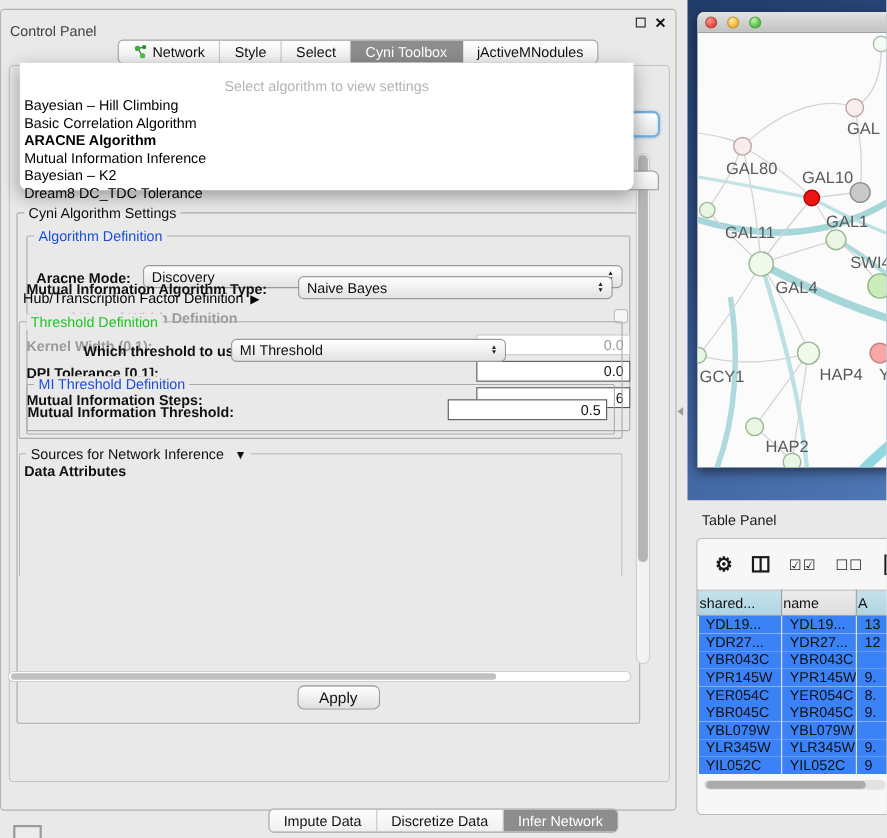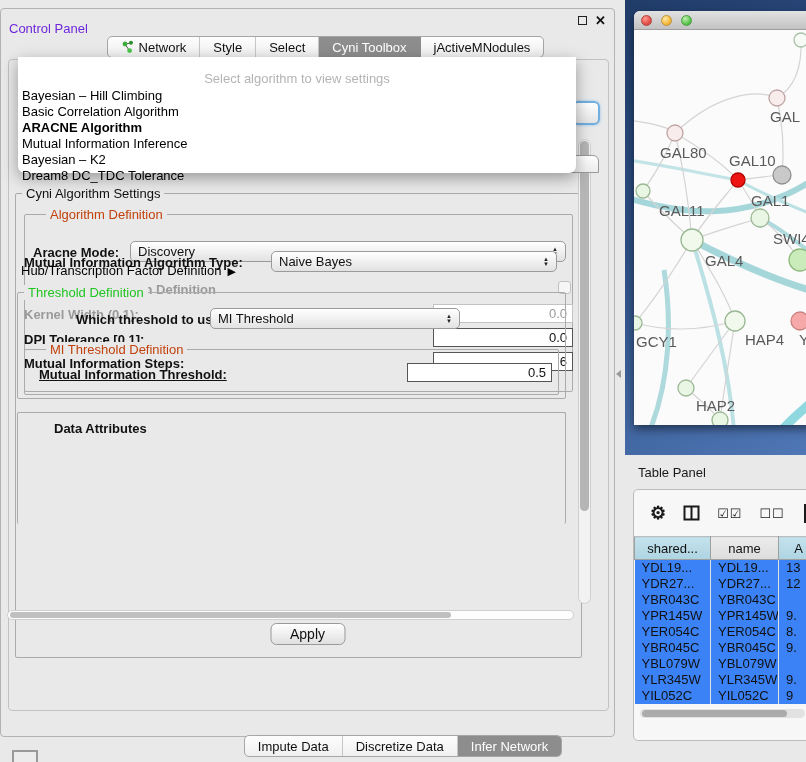--- a/index.html
+++ b/index.html
@@ -9,21 +9,21 @@
     background:#e9e9e9; font-family:"Liberation Sans", sans-serif;
     font-size:13px; color:#111;
   }
 
   
   #control-panel {
     position:absolute; left:0; top:8px; width:615px; height:729px;
     background:#e9e9e9; border:1px solid #b3b3b3; border-radius:4px;
   }
   #cp-titlebar { height:23px; display:flex; align-items:center; justify-content:space-between; padding:0 8px; }
-  #cp-title { font-size:13px; color:#6d28d9;margin-top:15px; }
+  #cp-title { font-size:13px; color:#404040;margin-top:15px; }
   .titlebar-icons { display:flex; align-items:center; gap:8px; }
   .float-box { width:9px; height:9px; border:1.5px solid #222; }
   .close-x { font-weight:bold; font-size:13px; color:#111; line-height:1; }
 
   #top-tabs-row { display:flex; justify-content:center; margin-top:4px;margin-left:36px; }
   .tabgroup { display:flex; border:1px solid #a6a6a6; border-radius:5px; overflow:hidden; background:linear-gradient(#fdfdfd,#f0f0f0); height:22px; }
   .tab { display:flex; align-items:center; gap:5px; padding:0 13px; border-right:1px solid #c6c6c6; cursor:default; white-space:nowrap; }
   .tab:last-child { border-right:none; }
   .tab.sel { background:#8d8d8d; color:#fff; border-right-color:#8d8d8d; }
 
@@ -49,21 +49,21 @@
     box-shadow:0 0 3px #8fc2ea;
   }
   .frag-combo2 {
     position:absolute; left:560px; top:95px; width:30px; height:18px; z-index:5;
     border:1px solid #9a9a9a; border-radius:6px 6px 0 0; background:linear-gradient(#fff,#ececec);
   }
 
   
   .groupbox { position:absolute; border:1px solid #ababab; border-radius:2px; }
   .legend { position:absolute; top:-8px; left:6px; background:#e9e9e9; padding:0 4px; font-size:13px; white-space:nowrap; }
-  .legend.blue { color:#c2410c;margin-left:15px; }
+  .legend.blue { color:#1d4ed8; }
   .legend.green { color:#21c521; }
 
   #settings-group { left:6px; top:133px; width:567px; height:465px; }
   #algdef-group  { left:8px; top:20px; width:549px; height:178px; }
   .fieldlabel { position:absolute; font-weight:bold; font-size:13px; white-space:nowrap; }
   .fieldlabel.dis { color:#9a9a9a; font-weight:bold; }
 
   .combo {
     position:absolute; height:21px; display:flex; align-items:center; justify-content:space-between;
     background:linear-gradient(#ffffff,#e2e2e2); border:1px solid #9a9a9a; border-radius:5px;
@@ -80,21 +80,21 @@
   .checkbox { position:absolute; width:13px; height:13px; border:1px solid #c0c0c0; border-radius:3px; background:#f6f6f6; }
 
   #hub-expander { position:absolute; left:12px; top:203px; font-size:13px; color:#000; }
   .tri-right { display:inline-block; margin-left:6px; font-size:11px; }
   .tri-down  { display:inline-block; margin-left:6px; font-size:11px; }
 
   #threshold-group { left:8px; top:232px; width:549px; height:107px; }
   #mithresh-group  { left:6px; top:56px; width:535px; height:46px; border:1px solid #ababab; position:absolute; border-radius:2px; }
 
   #sources-group { left:8px; top:352px; width:549px; height:112px; border-bottom:none; }
-  #attr-label { position:absolute; left:4px; top:8px; font-weight:bold;margin-left:32px; }
+  #attr-label { position:absolute; left:4px; top:8px; font-weight:bold; }
   #attr-list { position:absolute; left:28px; top:30px; width:505px; height:66px; background:#fff; overflow:hidden; }
   .attr-item { height:17px; line-height:17px; background:#3d6cc8; color:#fff; padding-left:5px; font-size:13px; }
   #attr-scroll { position:absolute; right:2px; top:2px; width:9px; height:58px; background:#e4e4e4; border-radius:5px; }
   #attr-scroll .thumb { width:7px; margin:1px; height:40px; background:#a9a9a9; border-radius:4px; }
 
   .vscroll { position:absolute; left:577px; top:130px; width:13px; height:465px; background:#f2f2f2; border:1px solid #cfcfcf; border-radius:7px; }
   .vscroll .thumb { position:absolute; left:1px; top:1px; width:9px; height:370px; background:#b5b5b5; border-radius:5px; }
   .hscroll { position:absolute; left:6px; top:601px; width:567px; height:10px; background:#fdfdfd; border:1px solid #cfcfcf; border-radius:6px; }
   .hscroll .thumb { position:absolute; left:2px; top:1px; height:6px; width:78%; background:#c0c0c0; border-radius:4px; }
 
@@ -132,21 +132,21 @@
   #tp-inner {
     position:absolute; left:8px; top:34px; width:180px; height:252px;
     background:#f7f7f7; border:1px solid #bcbcbc; border-radius:5px; overflow:hidden;
   }
   #tp-toolbar { height:46px; display:flex; align-items:center; padding-left:16px; gap:17px; }
   .gear-glyph { font-size:18px; font-weight:bold; color:#1a1a1a; line-height:1; }
   .cb-pair { font-size:13px; letter-spacing:1px; color:#1a1a1a; }
   #tp-table { width:100%; border-collapse:collapse; table-layout:fixed; }
   #tp-table th {
     height:23px; font-weight:normal; font-size:13px; border:1px solid #9f9f9f; border-top:1px solid #bcbcbc;
-    background:linear-gradient(#ececec,#dcdcdc); text-align:center; overflow:hidden; white-space:nowrap;
+    background:linear-gradient(#ececec,#dcdcdc); text-align:left; overflow:hidden; white-space:nowrap;
   }
   #tp-table th.hl { background:linear-gradient(#c4e2ec,#aed4e2); }
   #tp-table td {
     height:16px; font-size:13px; padding:0 0 0 7px; white-space:nowrap; overflow:hidden;
     background:#3b82f6; border-right:1px solid #e0e0e0;
   }
   #tp-hscroll { position:absolute; left:6px; bottom:22px; width:165px; height:9px; background:#e2e2e2; border-radius:5px; }
   #tp-hscroll .thumb { position:absolute; left:2px; top:1px; height:7px; width:88%; background:#ababab; border-radius:4px; }
 
   
@@ -258,26 +258,27 @@
         <div class="combo" style="left:192px; top:15px; width:250px;">
           <span>MI Threshold</span>
           <span class="arrows">
             <span>▲</span>
             <span>▼</span>
           </span>
         </div>
 
         <div id="mithresh-group">
           <span class="legend blue">MI Threshold Definition</span>
-          <span class="fieldlabel" style="left:14px; top:17px;text-decoration:underline;">Mutual Information Threshold:</span>
+          <span class="fieldlabel" style="left:0; top:17px;">Mutual Information Threshold:</span>
           <span class="tfield" style="right:6px; top:13px; width:145px;">0.5</span>
         </div>
       </div>
 
       <div class="groupbox" id="sources-group">
+        <span class="legend"><span>Sources for Network Inference</span> <span class="tri-down">▼</span></span>
         <span id="attr-label">Data Attributes</span>
       </div>
     </div>
 
     <div class="vscroll">
       <div class="thumb"></div>
     </div>
     <div class="hscroll">
       <div class="thumb"></div>
     </div>

